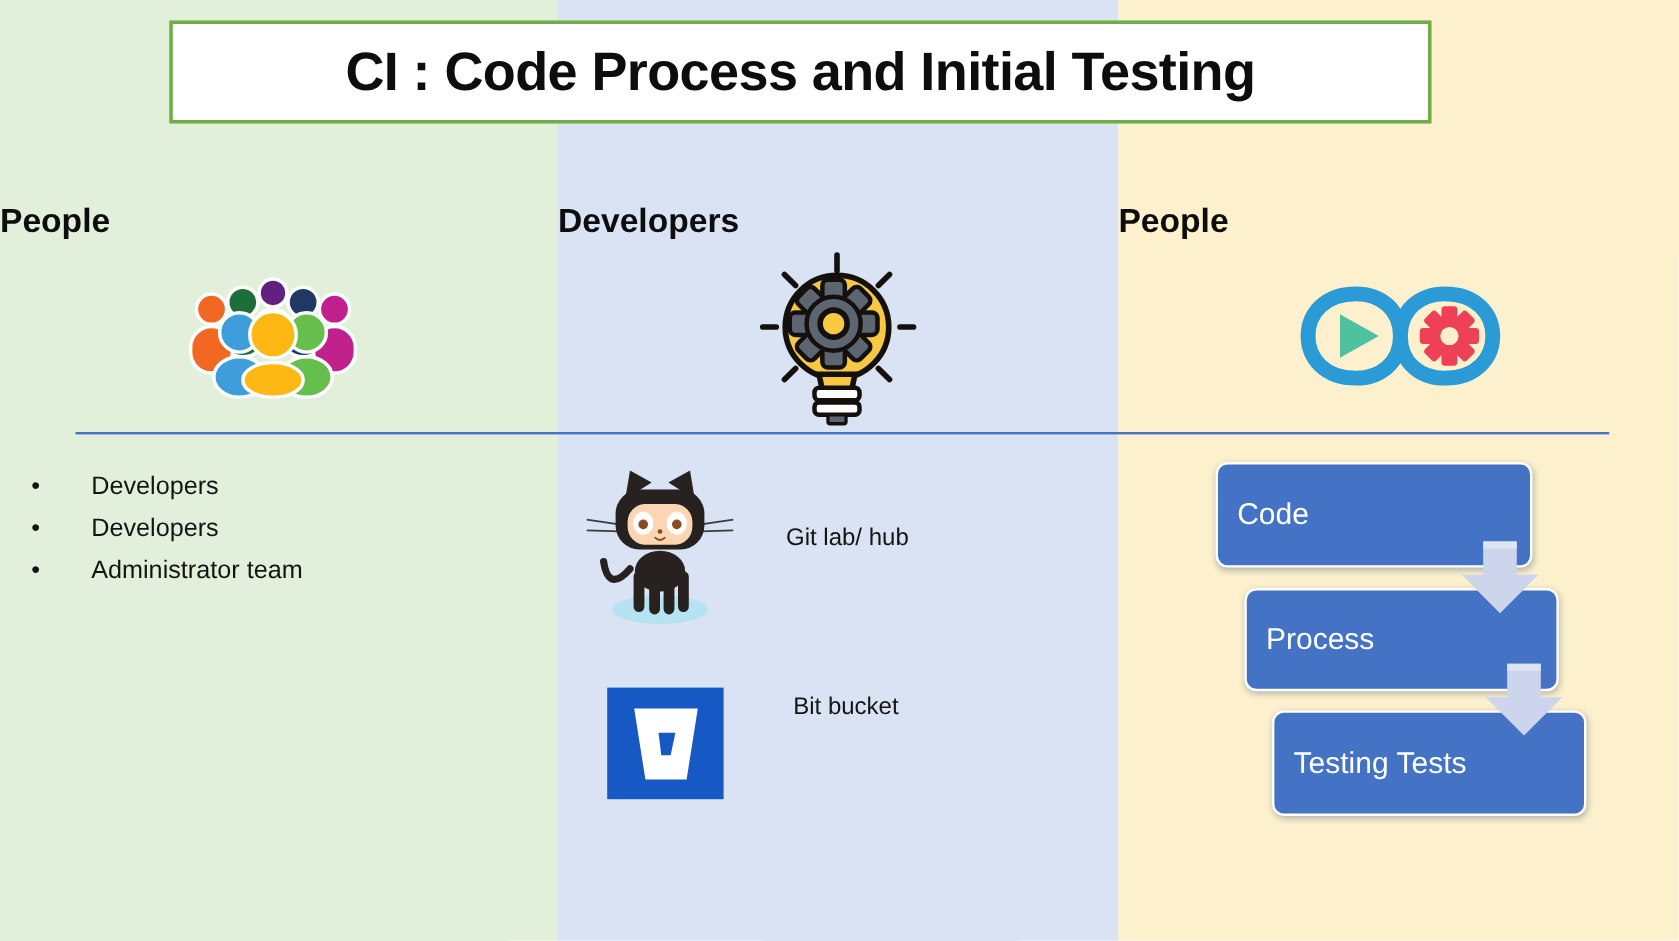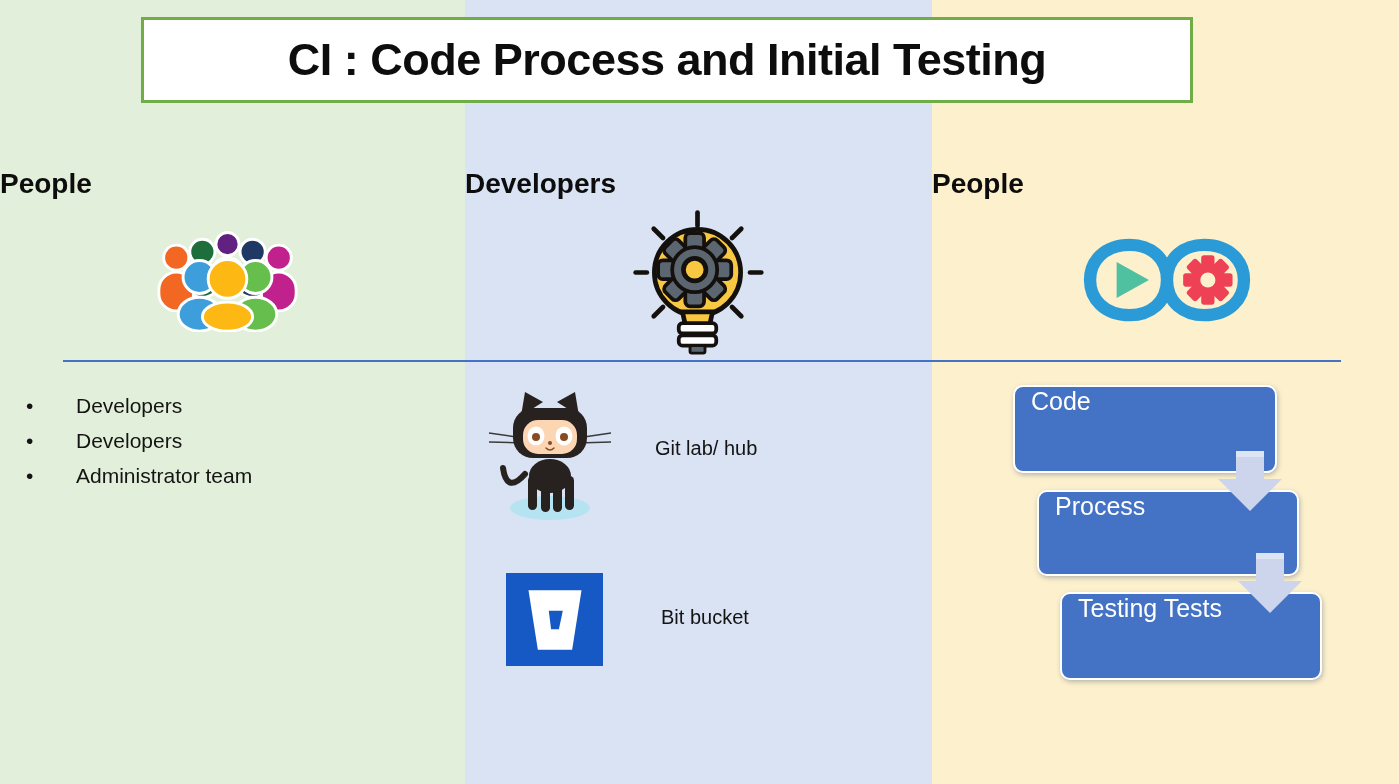--- a/index.html
+++ b/index.html
@@ -32,26 +32,26 @@
   .divider{position:absolute;left:63px;top:360px;width:1278px;height:2px;
            background:#4472c4;z-index:2;}
 
   .people-list{position:absolute;left:20px;top:388px;width:440px;margin:0;padding:0;
                list-style:none;z-index:2;}
   .people-list li{position:relative;padding-left:56px;font-size:21px;line-height:35px;color:#141414;}
   .people-list li::before{content:"\2022";position:absolute;left:6px;top:0;font-size:21px;}
 
   .tool-label{position:absolute;font-size:20px;color:#141414;z-index:2;}
   .lbl-git{left:655px;top:437px;}
-  .lbl-bit{left:661px;top:606px;}
+  .lbl-bit{left:661px;top:578px;}
 
   .flow-box{position:absolute;width:262px;height:88px;background:#4472c4;
             border:2px solid #ffffff;border-radius:10px;box-sizing:border-box;
             box-shadow:1px 2px 5px rgba(100,110,130,.45);
-            display:flex;z-index:2;}
+            display:flex;align-items:center;z-index:2;}
   .flow-box span{color:#ffffff;font-size:25px;padding-left:16px;}
   .box-code{left:1013px;top:385px;width:264px;}
   .box-commit{left:1037px;top:490px;height:86px;}
   .box-static{left:1060px;top:592px;}
   .flow-arrow{position:absolute;z-index:5;}
   .arrow-1{left:1218px;top:451px;}
   .arrow-2{left:1238px;top:553px;}
 </style>
 </head>
 <body>

